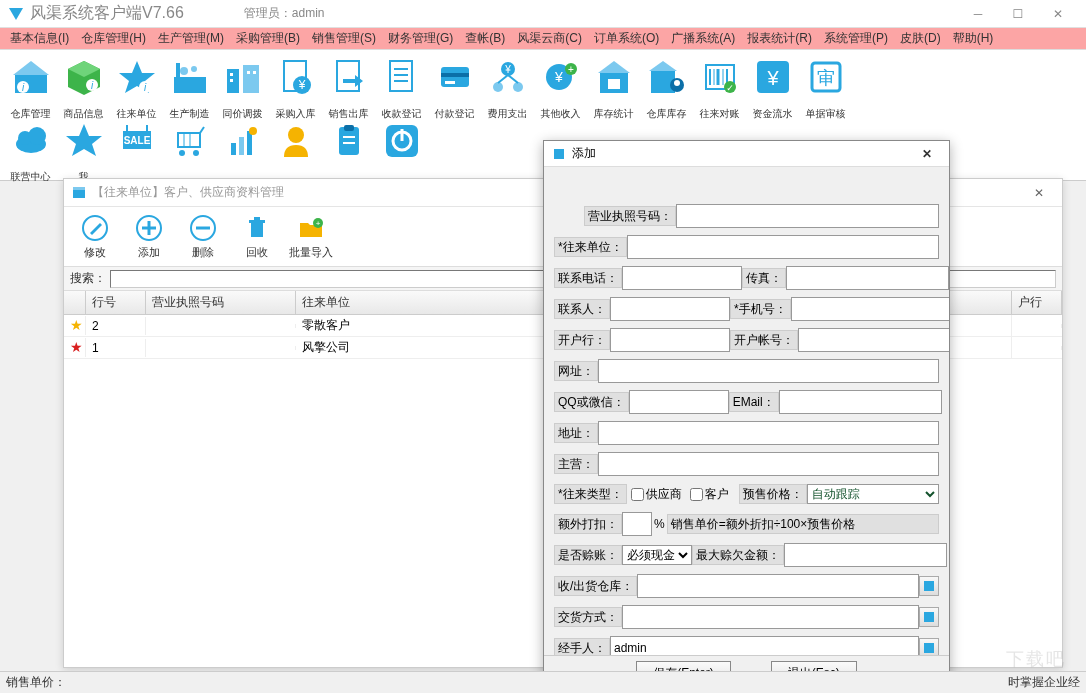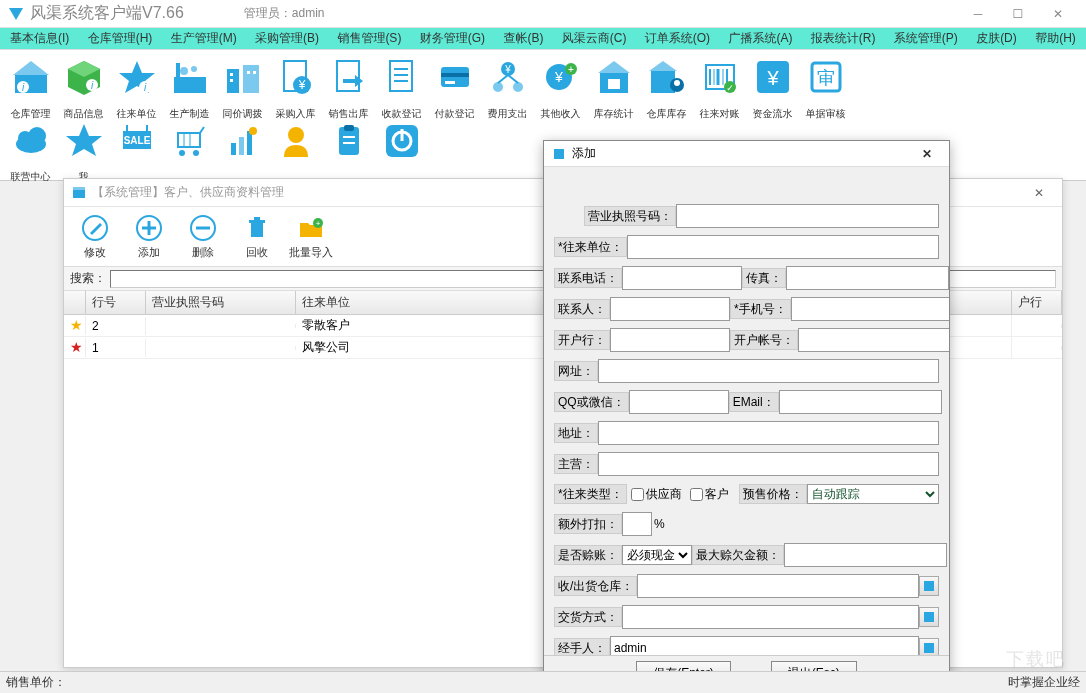--- a/index.html
+++ b/index.html
@@ -8,21 +8,21 @@
 
 .titlebar { height: 28px; background: #fff; display: flex; align-items: center; padding: 0 8px; border-bottom: 1px solid #e0e0e0; }
 .titlebar .logo { width: 16px; height: 16px; margin-right: 6px; }
 .titlebar .logo svg { width: 16px; height: 16px; }
 .titlebar .title { color: #888; font-size: 16px; }
 .titlebar .admin { color: #888; margin-left: 60px; font-size: 12px; }
 .titlebar .spacer { flex: 1; }
 .titlebar .winbtn { width: 40px; height: 28px; display: flex; align-items: center; justify-content: center; color: #888; cursor: pointer; }
 
 
-.menubar { height: 22px; background: #5eead4; display: flex; align-items: center; padding: 0 4px; border-bottom: 1px solid #ddd; justify-content: space-between; }
+.menubar { height: 22px; background: #fca5a5; display: flex; align-items: center; padding: 0 4px; border-bottom: 1px solid #ddd; }
 .menubar .menuitem { padding: 2px 6px; color: #333; cursor: pointer; font-size: 12px; }
 
 
 .toolbar { background: #fff; padding: 4px 4px 0 4px; display: flex; flex-wrap: wrap; border-bottom: 1px solid #ccc; }
 .toolbtn { width: 53px; height: 63px; display: flex; flex-direction: column; align-items: center; justify-content: flex-start; cursor: pointer; padding: 2px 0; border: 1px solid transparent; }
 .toolbtn .ticon { width: 42px; height: 42px; display: flex; align-items: center; justify-content: center; }
 .toolbtn .tlabel { font-size: 10px; color: #333; margin-top: 10px; white-space: nowrap; }
 .toolrow2 { display: flex; width: 100%; }
 
 
@@ -370,21 +370,21 @@
       </div>
   </div>
 </div>
 
 <div class="subwindow">
   <div class="sw-title">
     <span class="sw-icon"><svg width="14" height="14">
           <rect x="1" y="3" width="12" height="9" fill="#2aa7e0"></rect>
           <rect x="1" y="1" width="12" height="3" fill="#7cc9ef"></rect>
         </svg></span>
-    <span>【系统管理】客户、供应商资料管理</span>
+    <span>【往来单位】客户、供应商资料管理</span>
     <span class="spacer"></span>
     <span class="sw-close">✕</span>
   </div>
   <div class="sw-toolbar">
     <div class="sw-toolbtn">
         <div class="sti"><svg width="30" height="30">
             <circle cx="15" cy="15" r="12" fill="#fff" stroke="#2aa7e0" stroke-width="2"></circle>
             <path d="M10 20 L20 10 L22 12 L12 22 Z" fill="#2aa7e0"></path>
           </svg></div>
         <div class="stl">修改</div>
@@ -531,20 +531,21 @@
         </label>
       <span style="width:6px"></span>
       <span class="flabel">预售价格：</span>
       <select class="fselect" style="flex:1;color:#14532d"><option>自动跟踪</option></select>
     </div>
 
     <div class="frow">
       <span class="flabel">额外打扣：</span>
       <input class="finput" style="width: 30px;">
       <span style="margin:0 2px">%</span>
+      <span class="flabel" style="flex:1">销售单价=额外折扣÷100×预售价格</span>
     </div>
 
     <div class="frow">
       <span class="flabel">是否赊账：</span>
       <select class="fselect" style="width:80px"><option>必须现金</option></select>
       <span style="width:6px"></span>
       <span class="flabel">最大赊欠金额：</span>
       <input class="finput" style="flex: 1 1 0%;">
     </div>
 

